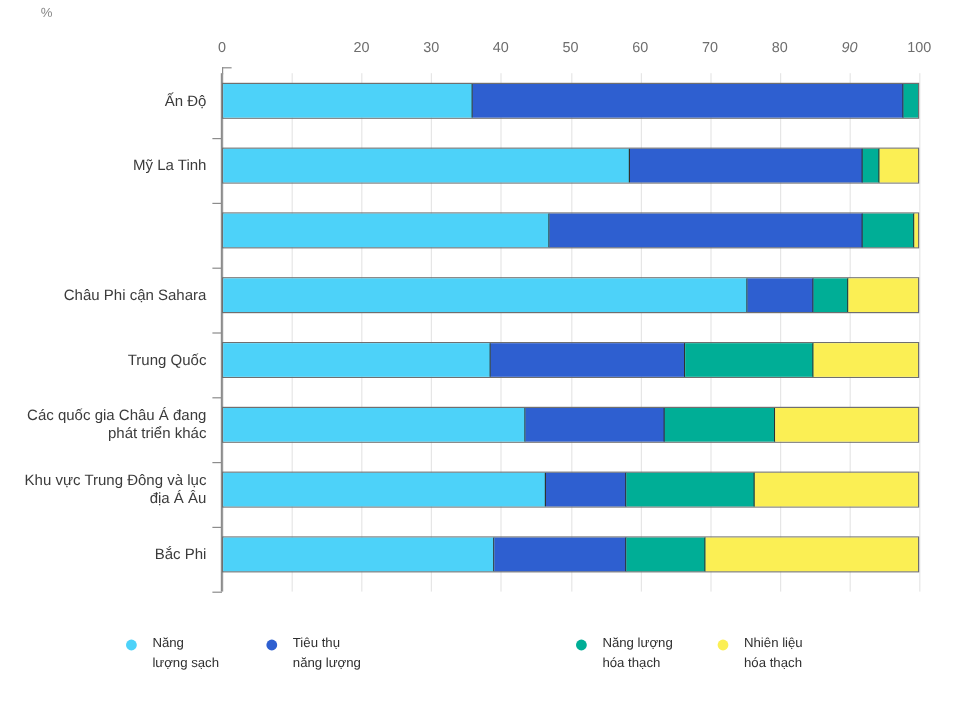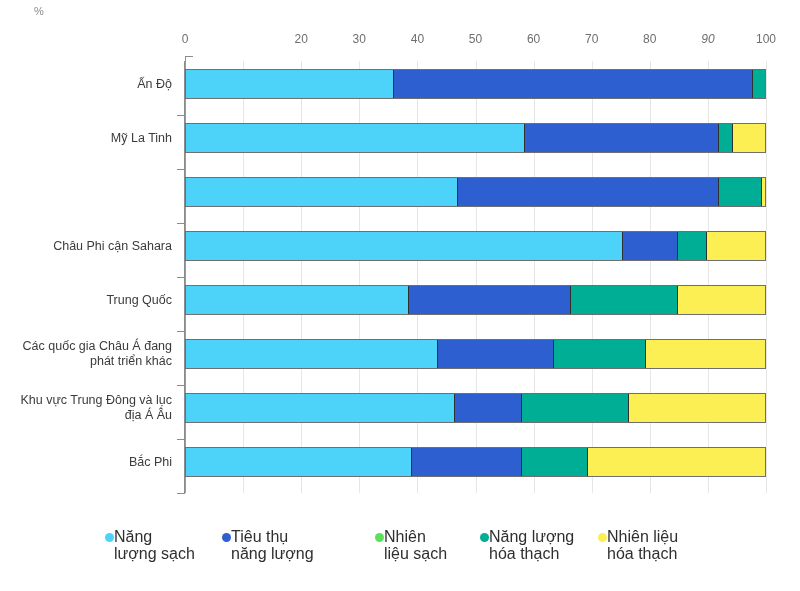--- a/index.html
+++ b/index.html
@@ -77,21 +77,21 @@
   .legend{
     position:absolute;left:0;top:528px;width:800px;height:60px;
   }
   .legend-item{
     position:absolute;top:0;display:flex;align-items:flex-start;
   }
   .legend-dot{
     width:9px;height:9px;border-radius:50%;margin-top:5px;flex:0 0 auto;
   }
   .legend-text{
-    font-size:16px;line-height:17px;color:#2f2f2f;
+    margin-left:13px;font-size:11px;line-height:17px;color:#2f2f2f;
     white-space:pre-line;
   }
 </style>
 </head>
 <body>
 
 <div id="chart-root">
 
   <div class="unit-label">%</div>
 
@@ -222,25 +222,20 @@
       <div class="legend-item" style="left: 105px;">
         <span class="legend-dot" style="background: rgb(77, 210, 249);"></span>
         <span class="legend-text">Năng
 lượng sạch</span>
       </div>
       <div class="legend-item" style="left: 222px;">
         <span class="legend-dot" style="background: rgb(46, 95, 208);"></span>
         <span class="legend-text">Tiêu thụ
 năng lượng</span>
       </div>
-      <div class="legend-item" style="left: 375px;">
-        <span class="legend-dot" style="background: rgb(92, 224, 92);"></span>
-        <span class="legend-text">Nhiên
-liệu sạch</span>
-      </div>
       <div class="legend-item" style="left: 480px;">
         <span class="legend-dot" style="background: rgb(0, 174, 150);"></span>
         <span class="legend-text">Năng lượng
 hóa thạch</span>
       </div>
       <div class="legend-item" style="left: 598px;">
         <span class="legend-dot" style="background: rgb(251, 239, 84);"></span>
         <span class="legend-text">Nhiên liệu
 hóa thạch</span>
       </div>

